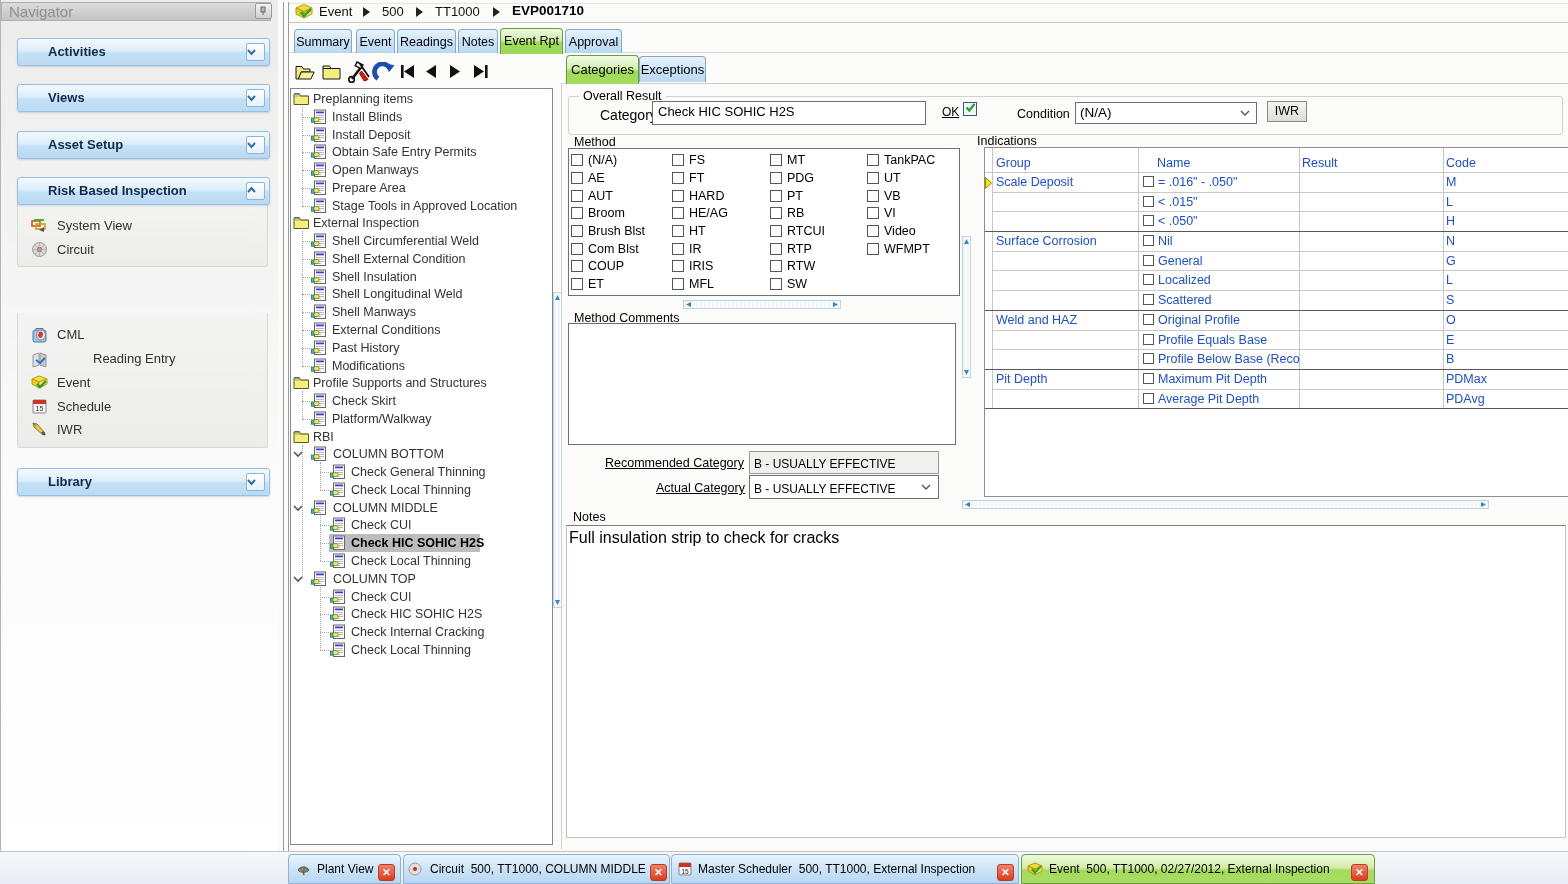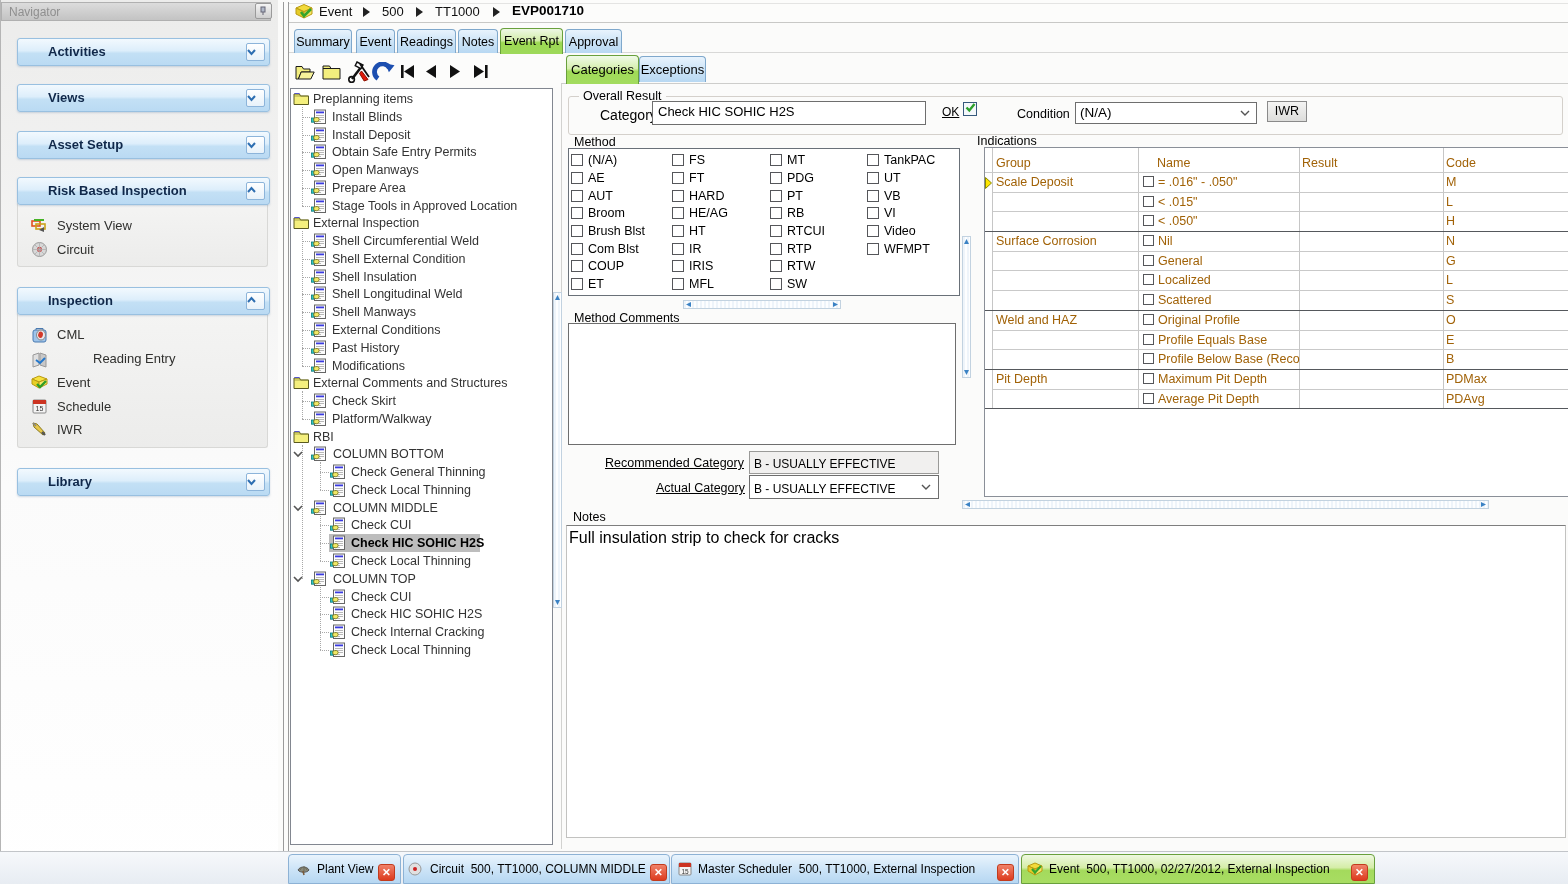--- a/index.html
+++ b/index.html
@@ -2,21 +2,21 @@
 <html><head>
 <meta charset="utf-8">
 <style>
 html,body{margin:0;padding:0;}
 body{width:1568px;height:884px;overflow:hidden;font-family:"Liberation Sans",sans-serif;background:#f0efee;}
 .abs{position:absolute;}
 .abs svg,.tico svg,.picon svg,.accbtn svg{display:block;}
 #stage{position:relative;width:1568px;height:884px;background:#fbfbfa;}
 
 #nav{position:absolute;left:0;top:0;width:278px;height:884px;background:linear-gradient(#ececeb,#fbfbfb 55%,#ffffff);border-left:1px solid #b5b5b5;box-sizing:border-box;}
-#navtitle{position:absolute;left:1px;top:2px;width:270px;height:19px;background:linear-gradient(#dcdcdc,#c3c3c3);border:1px solid #b0b0b0;color:#8f8f8f;font-size:12px;line-height:18px;padding-left:7px;box-sizing:border-box;}
+#navtitle{position:absolute;left:1px;top:2px;width:270px;height:19px;background:linear-gradient(#dcdcdc,#c3c3c3);border:1px solid #b0b0b0;color:#8f8f8f;font-size:15px;line-height:18px;padding-left:7px;box-sizing:border-box;}
 #navpin{position:absolute;left:255px;top:3px;width:15px;height:14px;background:linear-gradient(#f4f4f4,#cfcfcf);border:1px solid #9a9a9a;border-radius:2px;}
 .acc{position:absolute;left:17px;width:251px;height:26px;border:1px solid #99c0e0;border-radius:3px;background:linear-gradient(#f2f9fe,#ddeefb 45%,#c3e0f5 55%,#badaf3);box-shadow:0 1px 2px rgba(120,150,180,.35);}
 .acc b{display:block;margin:5px 0 0 30px;font-size:13px;color:#10284a;}
 .accbtn{position:absolute;right:4px;top:4px;width:17px;height:16px;background:linear-gradient(#ffffff,#e8f2fa);border:1px solid #8cb4da;border-radius:2px;text-align:center;}
 .accbtn svg{margin-top:3px;}
 .pane{position:absolute;left:17px;width:251px;background:linear-gradient(#f4f4f3,#ececeb);border:1px solid #d8d8d6;border-top:none;border-radius:0 0 3px 3px;box-sizing:border-box;}
 .pitem{position:absolute;left:57px;font-size:13px;color:#30302e;}
 .picon{position:absolute;left:31px;width:17px;height:17px;}
 
 #crumbbar{position:absolute;left:289px;top:0;width:1279px;height:22px;background:#fcfcfb;border-bottom:1px solid #c8c8c6;}
@@ -33,21 +33,21 @@
 #form{position:absolute;left:561px;top:83px;width:1007px;height:766px;background:#fbfbfa;border-top:1px solid #cdcdcb;border-left:1px solid #d2d2d0;box-sizing:border-box;}
 .stab{position:absolute;top:56px;height:27px;border:1px solid #7fa8cc;border-bottom:none;border-radius:4px 4px 0 0;font-size:13px;line-height:26px;text-align:center;box-sizing:border-box;background:linear-gradient(#e8f3fd,#cde4f7 50%,#b8d8f2);}
 .stab.green{background:linear-gradient(#f0fae9,#d6efae 45%,#a0da58 55%,#a3dc5f);border-color:#69a03c;}
 .flabel{position:absolute;font-size:12px;color:#000;white-space:nowrap;}
 .fbox{position:absolute;background:#fff;border:1px solid #6e6e6e;box-sizing:border-box;}
 .cb{position:absolute;width:12px;height:12px;background:#fff;border:1px solid #55565a;box-sizing:border-box;}
 .mlabel{position:absolute;font-size:12.5px;color:#000;white-space:nowrap;}
 
 .irow-line{position:absolute;height:1px;background:#c9c9c9;}
 .irow-dark{position:absolute;height:1px;background:#55585c;}
-.itxt{position:absolute;font-size:12.5px;color:#a16207;white-space:nowrap;}
+.itxt{position:absolute;font-size:12.5px;color:#1d4ed8;white-space:nowrap;}
 
 #taskbar{position:absolute;left:0;top:851px;width:1568px;height:33px;background:linear-gradient(#f6f8fb,#e7ecf2);border-top:1px solid #c2c5c9;}
 .wtab{position:absolute;top:854px;height:30px;border:1px solid #8db2d5;border-radius:4px 4px 0 0;background:linear-gradient(#e9f4fd,#cde4f7 50%,#b6d7f2);font-size:12.5px;color:#000;box-sizing:border-box;white-space:nowrap;}
 .wtab.green{background:linear-gradient(#eef8e0,#d5eda8 45%,#a4da5c 55%,#a8dd63);border-color:#69a03c;}
 .xbtn{display:inline-block;width:15px;height:15px;background:linear-gradient(#f0826a,#dd3b1e);border:1px solid #c23b1d;border-radius:3px;color:#fff;font-size:10.5px;font-weight:bold;line-height:14px;text-align:center;}
 </style>
 </head>
 <body>
 <div id="stage">
 
@@ -107,28 +107,20 @@
   <div class="picon" style="top:241px;">
       <svg width="17" height="17" viewBox="0 0 17 17">
         <circle cx="8.5" cy="8.5" r="7" fill="#d8d8d8" stroke="#9a9a9a"></circle>
         <circle cx="8.5" cy="8.5" r="2.4" fill="#cc2222"></circle>
         <path d="M8.5 1.5v14M1.5 8.5h14M3.5 3.5l10 10M13.5 3.5l-10 10" stroke="#b0b0b0" stroke-width="0.8"></path>
       </svg>
     </div>
   <div class="pitem" style="top:242px;">Circuit</div>
 
   <div class="pane" style="top:313px;height:135px;"></div>
-  <div class="acc" style="top:287px;">
-      <b>Inspection</b>
-      <div class="accbtn">
-        <svg width="9" height="9" viewBox="0 0 9 9">
-          <path d="M1 6l3.5-4L8 6" stroke="#2e6fb2" stroke-width="2" fill="none"></path>
-        </svg>
-      </div>
-    </div>
   <div class="picon" style="top:327px;">
       <svg width="17" height="17" viewBox="0 0 17 17">
         <rect x="2" y="3" width="13" height="12" rx="2" fill="#9ec4ea" stroke="#4a7ab0"></rect>
         <path d="M5 3v-1.5h7V3" stroke="#4a7ab0" fill="none"></path>
         <ellipse cx="10" cy="8" rx="4.5" ry="5" fill="#e8e8ee" stroke="#888"></ellipse>
         <path d="M8 5c2-1.5 4 0 4 2s-1 4-2.5 4S7 9.5 7 8" fill="#d43a2a"></path>
       </svg>
     </div>
   <div class="pitem" style="top:327px;">CML</div>
   <div class="picon" style="top:351px;">
@@ -452,21 +444,21 @@
       </svg>
     </div>
   <div class="trow" style="left:332px;top:357px;">Modifications</div>
   <div class="tico" style="left:293px;top:375px;">
       <svg width="17" height="15" viewBox="0 0 17 15">
         <path d="M1 3h5.5l1 2H15.5v8.5H1z" fill="#f4ef7d" stroke="#5a5a20" stroke-width="1"></path>
         <path d="M1 5h14.5" stroke="#8a8a30" stroke-width="0.7"></path>
         <path d="M1.5 2.5h5" stroke="#5555cc" stroke-width="1"></path>
       </svg>
     </div>
-  <div class="trow" style="left:313px;top:374px;">External Comments and Structures</div>
+  <div class="trow" style="left:313px;top:374px;">Profile Supports and Structures</div>
   <div class="tico" style="left:311px;top:393px;">
       <svg width="16" height="16" viewBox="0 0 16 16">
         <rect x="3.5" y="1" width="11" height="13.5" fill="#fdfdfd" stroke="#666" stroke-width="1"></rect>
         <rect x="5" y="2.5" width="8" height="1.8" fill="#3a3ae0"></rect>
         <path d="M5 6.5h8M5 8.5h8M5 10.5h8M5 12.5h5" stroke="#b0b0b0" stroke-width="0.9"></path>
         <rect x="0.5" y="9" width="2.4" height="4.2" fill="#2ec8c8" stroke="#0a7a7a" stroke-width="0.8"></rect>
         <path d="M2.8 9.3c2.6-1.4 5.4-0.9 5.4 1.1s-2.5 2.8-4.4 2L2.8 11.6z" fill="#f2e968" stroke="#7a7a20" stroke-width="0.9"></path>
       </svg>
     </div>
   <div class="trow" style="left:332px;top:392px;">Check Skirt</div>

